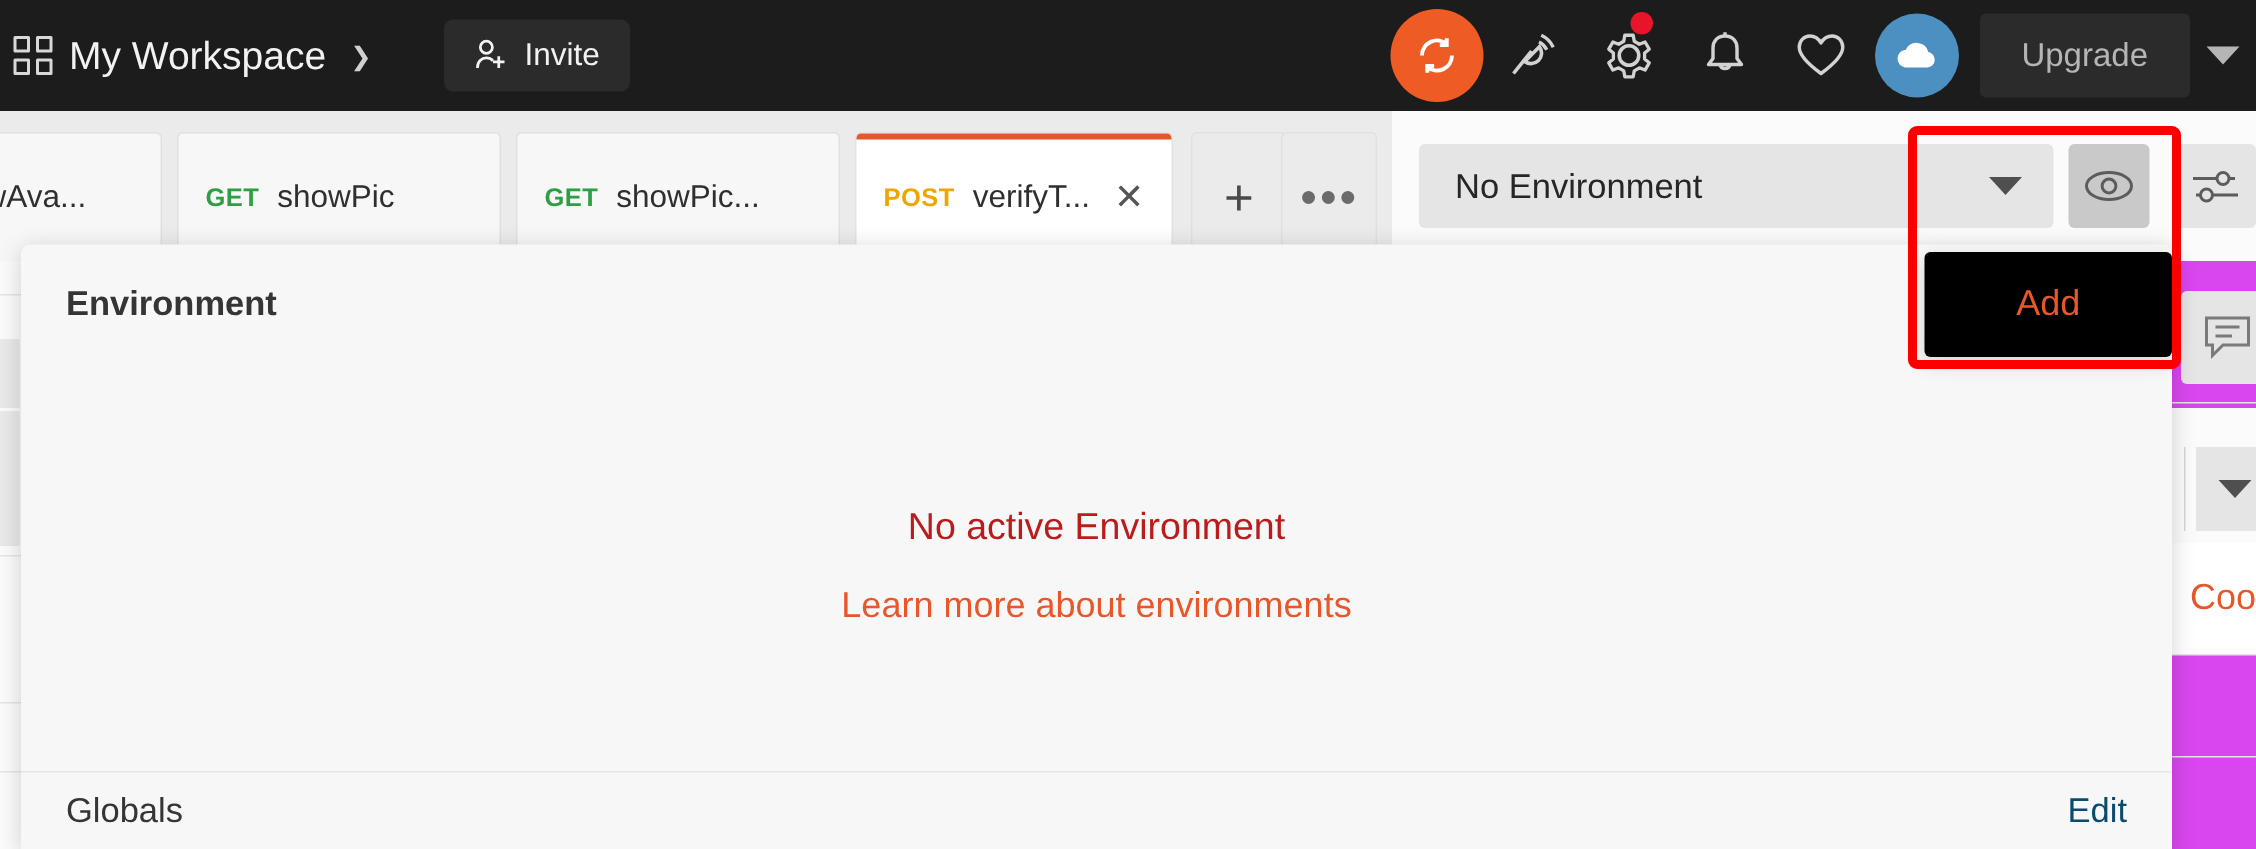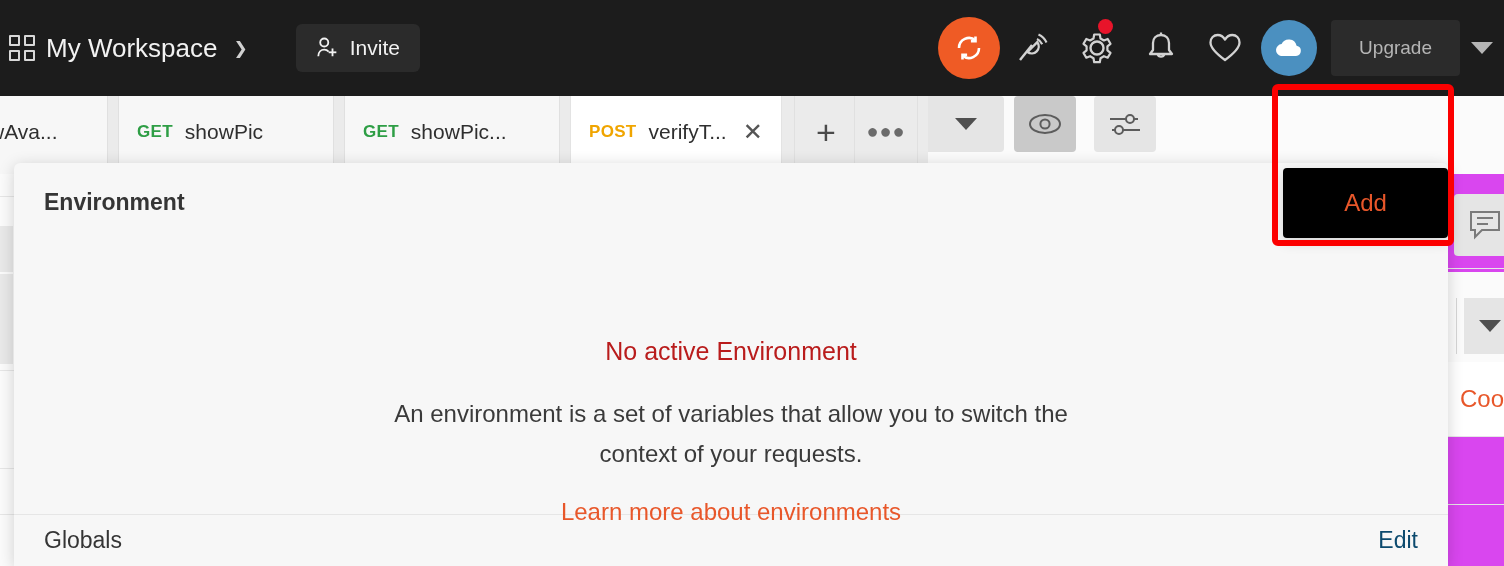--- a/index.html
+++ b/index.html
@@ -7,21 +7,21 @@
     width: 1504px; height: 566px;
     font-family: "Liberation Sans", sans-serif;
     background: #f6f6f6;
     overflow: hidden;
   }
   #app { position: relative; width: 1504px; height: 566px; }
 
   
   .topbar {
     position: absolute; left: 0; top: 0;
-    width: 1504px; height: 96px;
+    width: 1504px; height: 74px;
     background: #1c1c1c;
     display: flex; align-items: center;
     z-index: 40;
   }
   .grid-icon { margin-left: 2px; width: 40px; display: flex; justify-content: center; }
   .grid-icon .gsq {
     display: grid; grid-template-columns: 11px 11px; grid-template-rows: 11px 11px; gap: 4px;
   }
   .grid-icon .gsq i { border: 2px solid #d8d8d8; border-radius: 1px; display: block; }
 
@@ -53,21 +53,21 @@
     width: 56px; height: 56px; border-radius: 50%; background: #4b90c0;
     display: flex; align-items: center; justify-content: center;
   }
   .reddot {
     position: absolute; width: 15px; height: 15px; border-radius: 50%;
     background: #e8142a; top: 8px; right: 16px;
   }
   .upgrade {
     height: 56px; background: #2b2b2b; border-radius: 4px;
     display: flex; align-items: center; padding: 16px 28px;
-    color: #b5b5b5; font-size: 19px; cursor: pointer; margin-left: 10px;
+    color: #b5b5b5; font-size: 22px; cursor: pointer; margin-left: 10px;
   }
   .up-caret { width: 44px; display:flex; align-items:center; justify-content:center; color:#b5b5b5; cursor:pointer;}
 
   
   .tabstrip {
     position: absolute; left: 0; top: 74px; width: 928px; height: 100px;
     background: #ebebeb;
     z-index: 10;
   }
   .tab {
@@ -244,20 +244,23 @@
     <div class="sliver-block" style="top:52px;height:46px;"></div>
     <div class="sliver-red" style="top:158px;"></div>
     <div class="sliver-block" style="top:100px;height:90px;"></div>
     <div class="sliver-line" style="top:22px;"></div>
     <div class="sliver-line" style="top:196px;"></div>
     <div class="sliver-line" style="top:294px;"></div>
     <div class="sliver-line" style="top:340px;"></div>
   </div>
 
   <div class="envbar">
+    <div class="env-select">
+      <span>No Environment</span>
+    </div>
     <div class="env-caret-btn">
       <span class="caret-tri"></span>
     </div>
     <div class="eye-btn">
       <svg width="34" height="22" viewBox="0 0 34 22">
         <ellipse cx="17" cy="11" rx="15" ry="9" fill="none" stroke="#5c5c5c" stroke-width="2"></ellipse>
         <circle cx="17" cy="11" r="4.6" fill="none" stroke="#5c5c5c" stroke-width="2"></circle>
       </svg>
     </div>
     <div class="slider-btn">
@@ -290,21 +293,20 @@
       <span class="cookies-txt">Coo</span>
     </div>
     <div class="sep-h" style="top:262px;"></div>
     <div class="sep-h" style="top:330px;"></div>
   </div>
 
   <div class="env-panel">
     <div class="panel-head">Environment</div>
     <div class="panel-body">
       <div class="panel-title">No active Environment</div>
-      <div class="panel-desc">An environment is a set of variables that allow you to switch the context of your requests.</div>
       <div class="panel-link">Learn more about environments</div>
     </div>
     <div class="panel-foot">
       <span class="foot-label">Globals</span>
       <span class="foot-edit">Edit</span>
     </div>
   </div>
 
   <div class="add-dd">
     <span>Add</span>

